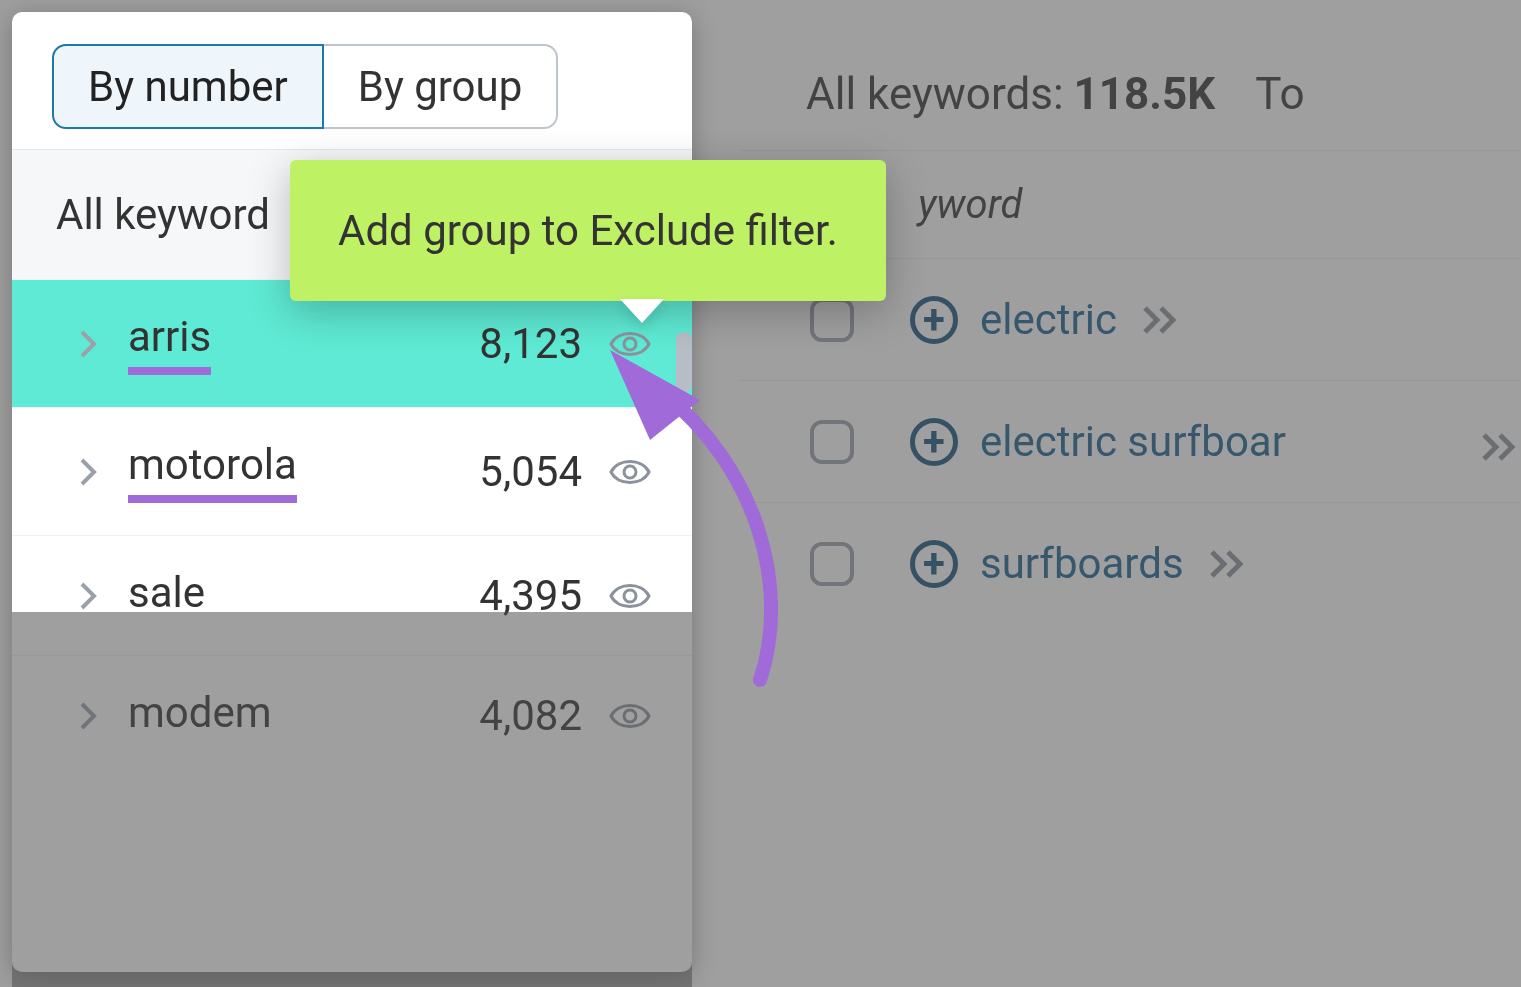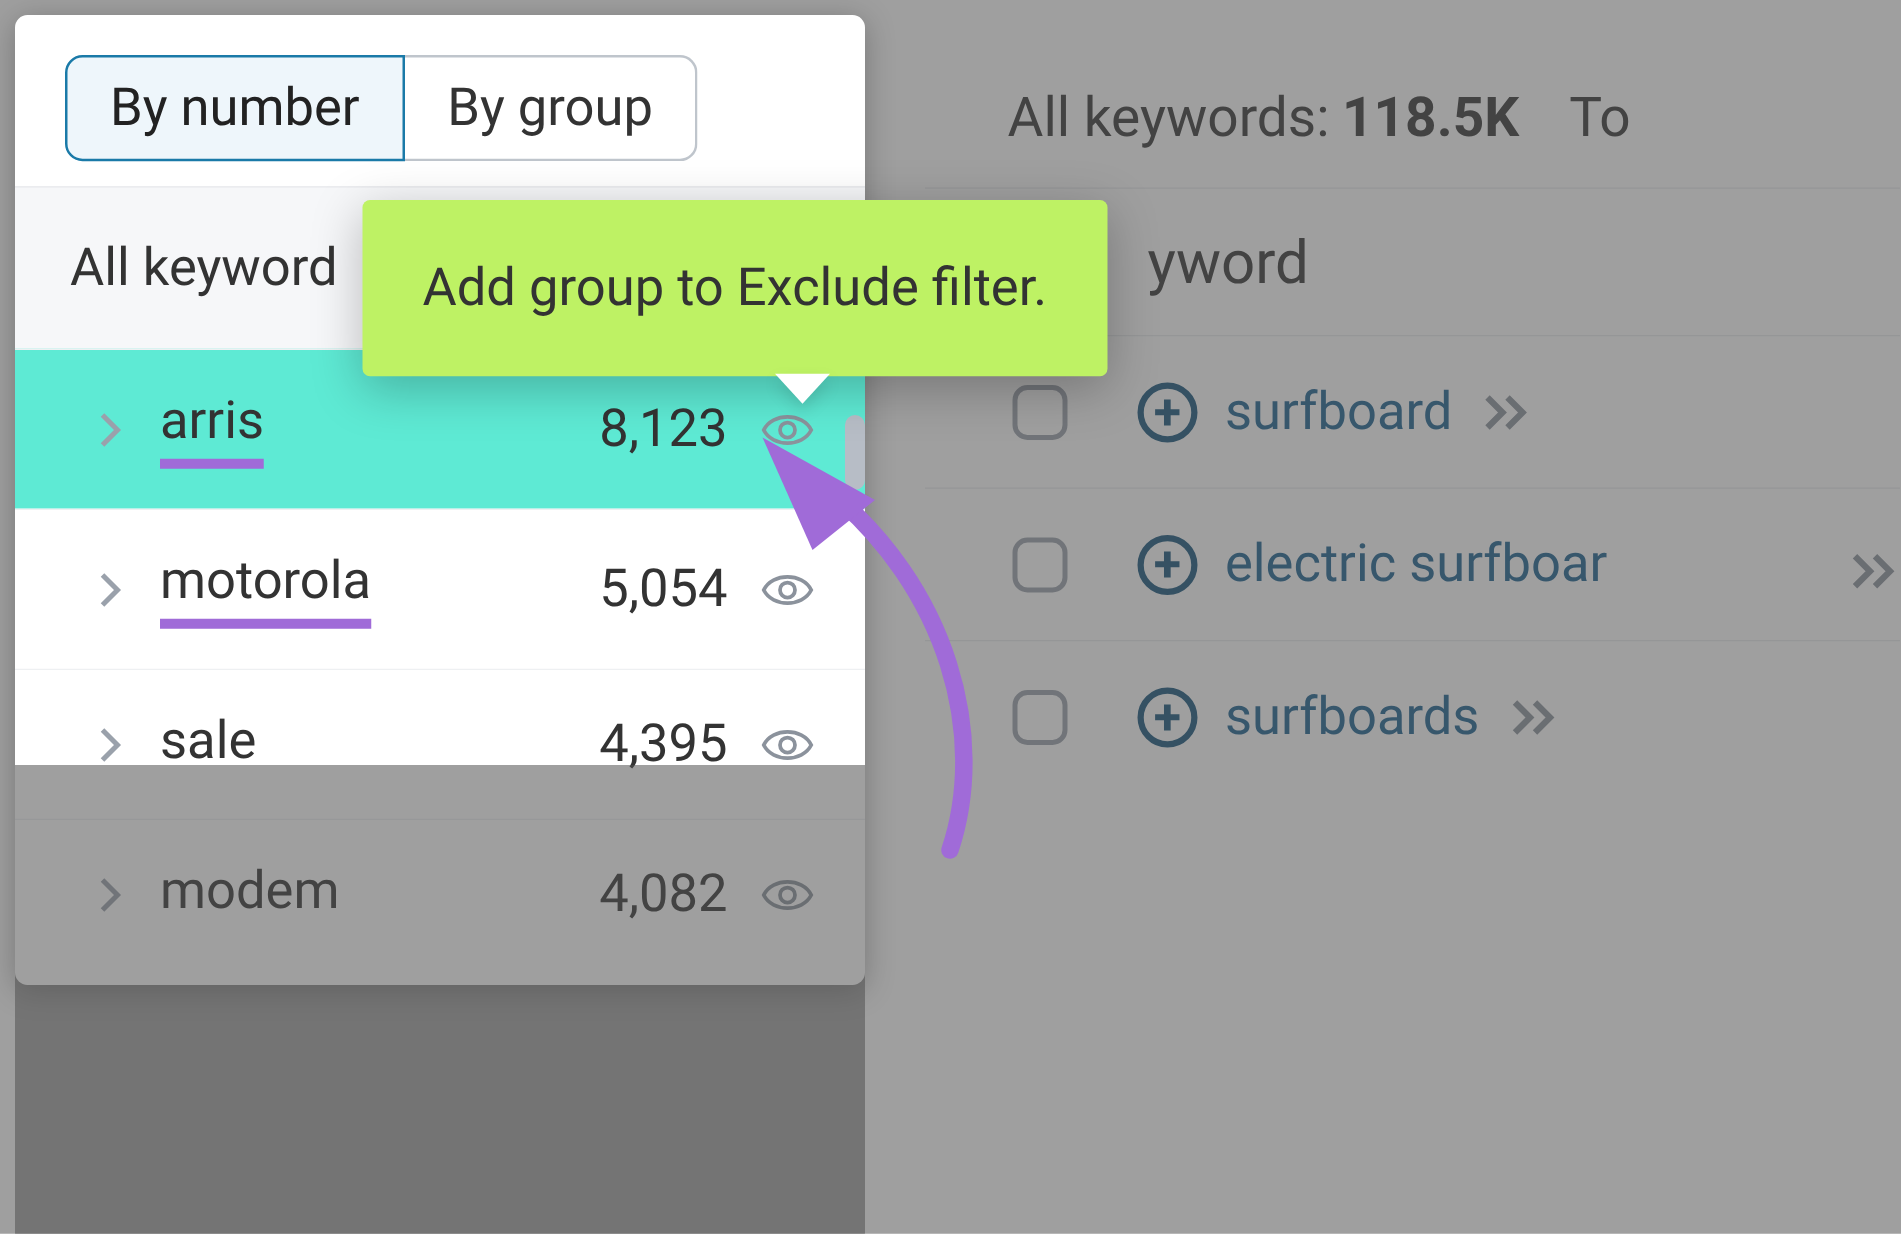--- a/index.html
+++ b/index.html
@@ -21,21 +21,21 @@
     z-index: 5;
     pointer-events: none;
   }
 
   
   .left-panel {
     position: absolute;
     left: 12px;
     top: 12px;
     width: 680px;
-    height: 776px;
+    height: 960px;
     background: #fff;
     border-radius: 10px;
     box-shadow: 0 4px 24px rgba(0,0,0,0.25);
     z-index: 10;
     overflow: hidden;
   }
 
   .tabs {
     display: flex;
     padding: 32px 40px 20px 40px;
@@ -130,23 +130,24 @@
     padding: 58px 50px 30px 66px;
     font-size: 44px;
     color: #333;
     white-space: nowrap;
     overflow: hidden;
   }
   .right-header .bold { font-weight: 700; margin-left: 10px; }
   .right-header .trail { margin-left: 40px; color: #333; }
   .col-head {
     padding: 30px 0 30px 178px;
-    font-size: 48px;
+    font-size: 40px;
     color: #333;
     border-top: 1px solid #e8eaed;
+    font-style: italic;
   }
   .kw-row {
     display: flex;
     align-items: center;
     padding: 36px 0 36px 70px;
     border-top: 1px solid #e8eaed;
     font-size: 42px;
   }
   .checkbox {
     width: 44px; height: 44px;
@@ -239,21 +240,21 @@
   <div class="right-header">
     <span>All keywords:</span>
     <span class="bold">118.5K</span>
     <span class="trail">To</span>
   </div>
   <div class="col-head">yword</div>
 
   <div class="kw-row">
     <span class="checkbox"></span>
     <span class="plus-circle"></span>
-    <span class="kw-link">surfboard</span>
+    <span class="kw-link">electric</span>
     <span class="dbl-chevron">
       <svg viewBox="0 0 40 32">
           <polyline points="4,4 16,16 4,28"></polyline>
           <polyline points="20,4 32,16 20,28"></polyline>
         </svg>
     </span>
   </div>
 
   <div class="kw-row wrap">
     <span class="checkbox"></span>

